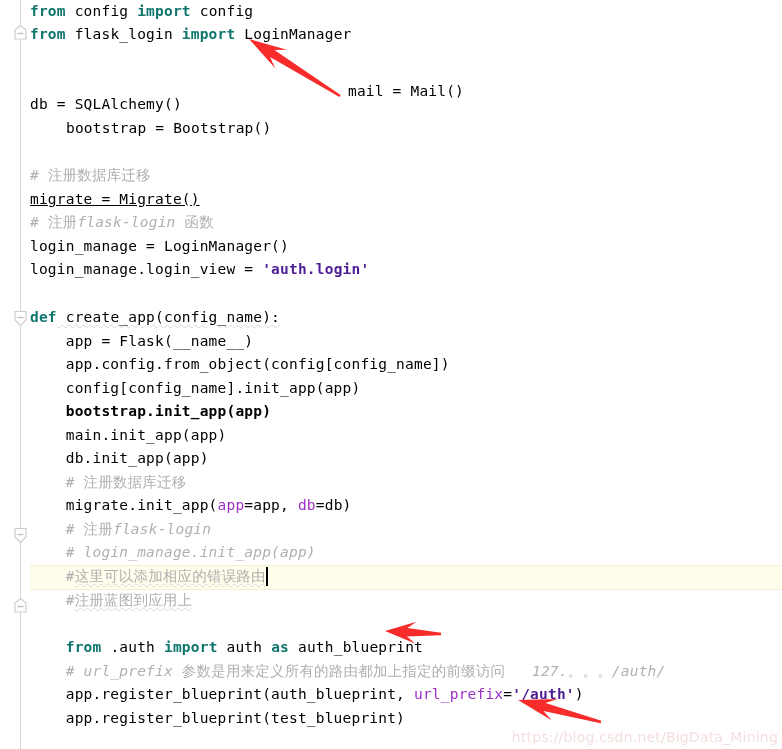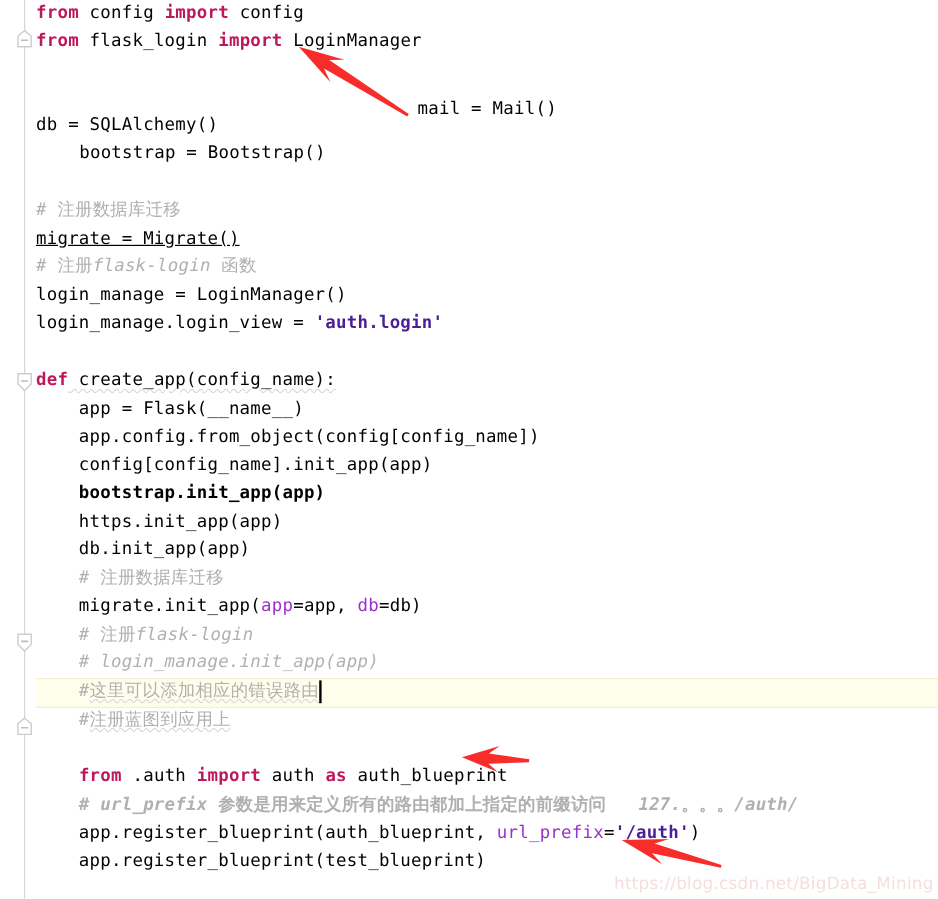--- a/index.html
+++ b/index.html
@@ -71,21 +71,21 @@
     position: absolute;
     left: 0;
     width: 782px;
     height: 23px;
     background: #fffdec;
     border-top: 1px solid #f4efd2;
     border-bottom: 1px solid #f4efd2;
   }
 
   
-  .kw    { color: #be185d; font-weight: bold; }
+  .kw    { color: #0f766e; font-weight: bold; }
   .str   { color: #4c1d95; font-weight: bold; }
   .kwarg { color: #9b30c6; }
   .cm    { color: #b0b0b0; font-style: italic; }
   .cm-cn { color: #b0b0b0; font-style: normal;
            font-family: "DejaVu Sans", "Liberation Sans", sans-serif; }
 
   
   .wavy {
     text-decoration: underline;
     text-decoration-style: wavy;
@@ -169,30 +169,30 @@
       <div class="line" style="top: 188px; text-decoration: underline;"><span>migrate = Migrate()</span></div>
       <div class="line" style="top: 211px;"><span class="cm"># </span><span class="cm-cn">注册</span><span class="cm">flask-login </span><span class="cm-cn">函数</span></div>
       <div class="line" style="top: 235px;"><span>login_manage = LoginManager()</span></div>
       <div class="line" style="top: 258px;"><span>login_manage.login_view = </span><span class="str">'auth.login'</span></div>
       <div class="line" style="top: 282px;"></div>
       <div class="line" style="top: 306px;"><span class="kw">def</span><span class="wavy"> create_app(config_name):</span></div>
       <div class="line" style="top: 330px;"><span>    app = Flask(__name__)</span></div>
       <div class="line" style="top: 353px;"><span>    app.config.from_object(config[config_name])</span></div>
       <div class="line" style="top: 377px;"><span>    config[config_name].init_app(app)</span></div>
       <div class="line" style="top: 400px; font-weight: bold;"><span>    bootstrap.init_app(app)</span></div>
-      <div class="line" style="top: 424px;"><span>    https.init_app(app)</span></div>
+      <div class="line" style="top: 424px;"><span>    main.init_app(app)</span></div>
       <div class="line" style="top: 447px;"><span>    db.init_app(app)</span></div>
       <div class="line" style="top: 471px;"><span class="cm">    # </span><span class="cm-cn">注册数据库迁移</span></div>
       <div class="line" style="top: 494px;"><span>    migrate.init_app(</span><span class="kwarg">app</span><span>=app, </span><span class="kwarg">db</span><span>=db)</span></div>
       <div class="line" style="top: 518px;"><span class="cm">    # </span><span class="cm-cn">注册</span><span class="cm">flask-login</span></div>
       <div class="line" style="top: 541px;"><span class="cm">    # login_manage.init_app(app)</span></div>
       <div class="line" style="top: 565px;"><span class="cm">    #</span><span class="cm-cn wavy">这里可以添加相应的错误路由</span><span class="caret" style="left: 236px;"></span></div>
       <div class="line" style="top: 589px;"><span class="cm">    #</span><span class="cm-cn wavy">注册蓝图到应用上</span></div>
       <div class="line" style="top: 636px;"><span>    </span><span class="kw">from</span><span> .auth </span><span class="kw">import</span><span> auth </span><span class="kw">as</span><span> auth_blueprint</span></div>
-      <div class="line" style="top: 660px; font-weight: bold;"><span class="cm">    # url_prefix </span><span class="cm-cn">参数是用来定义所有的路由都加上指定的前缀访问</span><span class="cm">   127.</span><span class="cm-cn">。。。</span><span class="cm">/auth/</span></div>
+      <div class="line" style="top: 660px;"><span class="cm">    # url_prefix </span><span class="cm-cn">参数是用来定义所有的路由都加上指定的前缀访问</span><span class="cm">   127.</span><span class="cm-cn">。。。</span><span class="cm">/auth/</span></div>
       <div class="line" style="top: 683px;"><span>    app.register_blueprint(auth_blueprint, </span><span class="kwarg">url_prefix</span><span>=</span><span class="str">'/auth'</span><span>)</span></div>
       <div class="line" style="top: 707px;"><span>    app.register_blueprint(test_blueprint)</span></div>
     </div>
 
   <svg class="arrow-layer" id="arrow-layer" width="782" height="749">
       <polygon points="249.0,39.0 287.0,49.8 274.4,50.0 340.6,95.0 339.4,97.0 270.0,57.1 275.4,68.5" fill="#f92c2c"></polygon>
       <polygon points="385.0,631.0 416.4,621.7 407.4,628.0 441.1,632.8 440.9,635.2 407.0,636.4 415.2,643.6" fill="#f92c2c"></polygon>
       <polygon points="518.0,700.0 557.5,699.1 545.5,703.0 601.3,720.8 600.7,723.2 543.4,711.1 551.9,720.4" fill="#f92c2c"></polygon>
     </svg>
 

